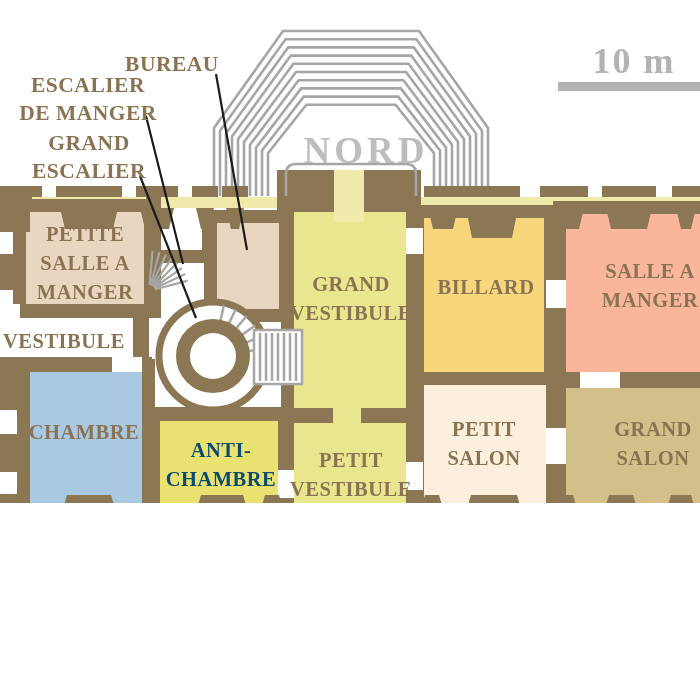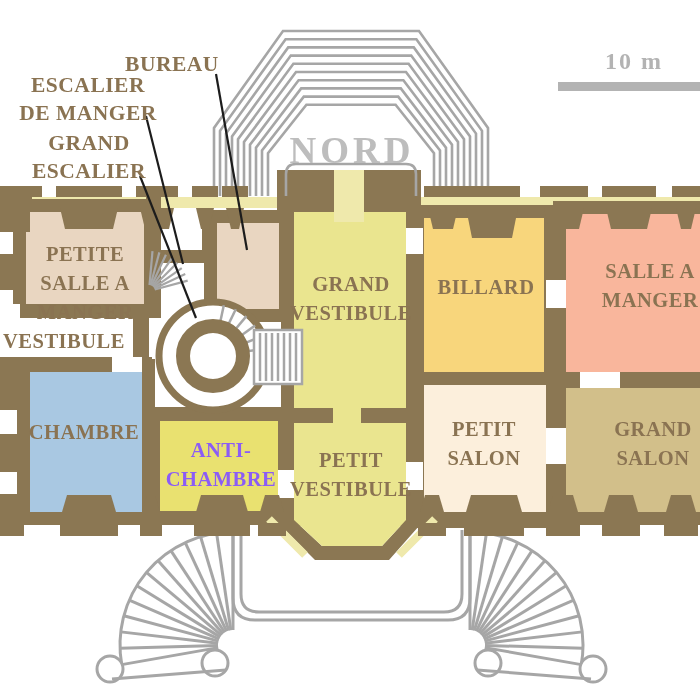--- a/index.html
+++ b/index.html
@@ -1,25 +1,25 @@
 <!DOCTYPE html>
 <html><head>
 <meta charset="utf-8">
 <style>
   html,body{margin:0;padding:0;background:#fff;}
-  #stage{position:relative;width:700px;height:700px;background:#fff;overflow:hidden;
+  #stage{position:relative;width:700px;height:503px;background:#fff;overflow:hidden;
          font-family:"Liberation Serif","DejaVu Serif",serif;}
   #plan{position:absolute;left:0;top:0;}
   .lbl{position:absolute;transform:translate(-50%,-50%);text-align:center;
        font-weight:bold;white-space:nowrap;}
   .lbl span{display:block;}
   .room-lbl{font-size:20.5px;line-height:1.42;letter-spacing:0.5px;}
   .ann-lbl{font-size:21.5px;line-height:1.32;letter-spacing:0.5px;}
-  .compass-lbl{font-size:37px;letter-spacing:4px;}
-  .scale-lbl{font-size:24px;letter-spacing:2px;text-align:right;}
+  .compass-lbl{font-size:37px;letter-spacing:4px;margin-left:14px;}
+  .scale-lbl{font-size:36px;letter-spacing:2px;text-align:right;}
 </style>
 </head>
 <body>
 
 <div id="stage">
 
   <svg id="plan" width="700" height="700" viewBox="0 0 700 700">
 
     <g id="strips">
       <rect x="0" y="197" width="700" height="11" fill="#efe9ac"></rect>
@@ -225,21 +225,21 @@
   </div>
   <div class="lbl ann-lbl" style="left: 88px; top: 99px; color: rgb(138, 115, 82);">
     <span>ESCALIER</span>
     <span>DE MANGER</span>
   </div>
   <div class="lbl ann-lbl" style="left: 89px; top: 157px; color: rgb(138, 115, 82);">
     <span>GRAND</span>
     <span>ESCALIER</span>
   </div>
 
-  <div class="lbl room-lbl" style="left: 85px; top: 264px; color: rgb(138, 115, 82); margin-top: 20px;">
+  <div class="lbl room-lbl" style="left: 85px; top: 264px; color: rgb(138, 115, 82);">
     <span>PETITE</span>
     <span>SALLE A</span>
     <span>MANGER</span>
   </div>
   <div class="lbl room-lbl" style="left: 64px; top: 342px; color: rgb(138, 115, 82);">
     <span>VESTIBULE</span>
   </div>
   <div class="lbl room-lbl" style="left: 351px; top: 299px; color: rgb(138, 115, 82);">
     <span>GRAND</span>
     <span>VESTIBULE</span>
@@ -251,21 +251,21 @@
   <div class="lbl room-lbl" style="left: 486px; top: 288px; color: rgb(138, 115, 82);">
     <span>BILLARD</span>
   </div>
   <div class="lbl room-lbl" style="left: 650px; top: 286px; color: rgb(138, 115, 82);">
     <span>SALLE A</span>
     <span>MANGER</span>
   </div>
   <div class="lbl room-lbl" style="left: 84px; top: 433px; color: rgb(138, 115, 82);">
     <span>CHAMBRE</span>
   </div>
-  <div class="lbl room-lbl" style="left: 221px; top: 465px; color: #8b5cf6;">
+  <div class="lbl room-lbl" style="left: 221px; top: 465px; color: #0c4a6e;">
     <span>ANTI-</span>
     <span>CHAMBRE</span>
   </div>
   <div class="lbl room-lbl" style="left: 484px; top: 444px; color: rgb(138, 115, 82);">
     <span>PETIT</span>
     <span>SALON</span>
   </div>
   <div class="lbl room-lbl" style="left: 653px; top: 444px; color: rgb(138, 115, 82);">
     <span>GRAND</span>
     <span>SALON</span>

